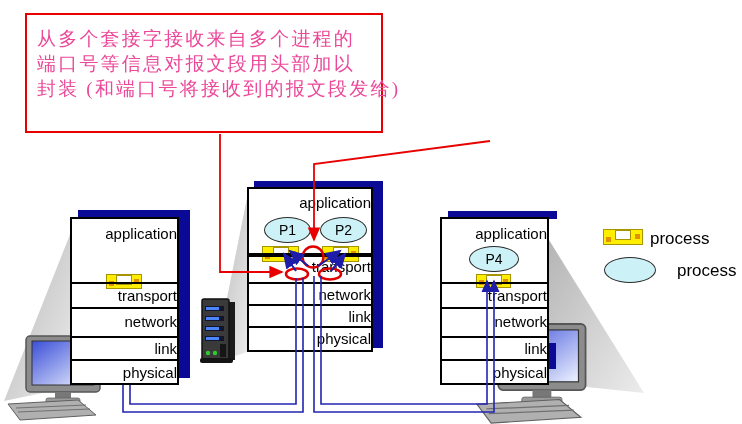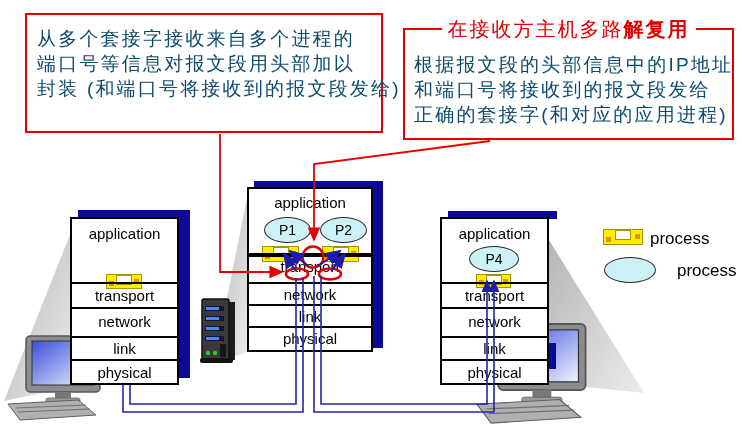--- a/index.html
+++ b/index.html
@@ -2,37 +2,37 @@
 <html><head>
 <meta charset="utf-8">
 <style>
   html,body{margin:0;padding:0;background:#fff;}
   .canvas{position:relative;width:742px;height:424px;background:#fff;overflow:hidden;
           font-family:"Liberation Sans",sans-serif;}
   
   .navy{position:absolute;background:#0a0a96;}
   
   .stack{position:absolute;background:#fff;border:2.5px solid #000;box-sizing:border-box;}
-  .layer-label{position:absolute;left:0;width:100%;text-align:center;font-size:15px;color:#000;}
+  .layer-label{position:absolute;left:0;width:100%;text-align:right;font-size:15px;color:#000;}
   .hline{position:absolute;left:0;width:100%;height:0;border-top:2px solid #000;}
   .hline.thick{border-top-width:4px;}
   .proc{position:absolute;background:#ccf2f8;border:1.4px solid #2b2b2b;border-radius:50%;
         display:flex;align-items:center;justify-content:center;font-size:14px;color:#000;box-sizing:border-box;}
   .socket{position:absolute;background:#ffee00;border:1.4px solid #a69400;box-sizing:border-box;}
   .socket .s-inner{position:absolute;left:50%;transform:translateX(-50%);top:0;width:14px;height:8px;
         background:#fff;border:1px solid #a69400;}
   .socket .s-dotL{position:absolute;left:2px;bottom:2px;width:5px;height:5px;background:#e09000;}
   .socket .s-dotR{position:absolute;right:2px;top:4px;width:5px;height:5px;background:#e09000;}
   
   .rbox{position:absolute;border:2px solid #e80000;box-sizing:border-box;}
   .rbox-title{position:absolute;top:-12px;left:50%;transform:translateX(-50%);background:#fff;
         color:#e00000;font-size:20px;letter-spacing:2px;padding:0 6px;white-space:nowrap;line-height:22px;}
   .rbox-title b{font-weight:bold;}
-  .rbox-body{position:absolute;left:0;top:0;color:#0c4a6e;font-size:19px;line-height:25px;letter-spacing:2.2px;
-        white-space:nowrap;}
+  .rbox-body{position:absolute;left:0;top:0;color:#ec4899;font-size:19px;line-height:25px;letter-spacing:2.2px;
+        white-space:nowrap;font-family:Liberation Serif, serif;}
   .legend-label{position:absolute;font-size:17px;color:#000;}
   svg{position:absolute;left:0;top:0;}
   .overlay{pointer-events:none;}
 </style>
 </head>
 <body>
 
 <div class="canvas">
 
   <svg class="underlay" width="742" height="424" viewBox="0 0 742 424">
@@ -148,28 +148,20 @@
   </div>
 
   <div class="rbox" style="left:25px;top:13px;width:358px;height:120px">
     <div class="rbox-body" style="left:10px;top:11px">
       <div>从多个套接字接收来自多个进程的</div>
       <div>端口号等信息对报文段用头部加以</div>
       <div>封装 (和端口号将接收到的报文段发给)</div>
     </div>
   </div>
 
-  <div class="rbox" style="left:403px;top:28px;width:331px;height:112px">
-    <div class="rbox-title"><span>在接收方主机多路</span><b>解复用</b></div>
-    <div class="rbox-body" style="left:9px;top:22px">
-      <div>根据报文段的头部信息中的IP地址</div>
-      <div>和端口号将接收到的报文段发给</div>
-      <div>正确的套接字(和对应的应用进程)</div>
-    </div>
-  </div>
 
   <div class="socket" style="left:603px;top:229px;width:40px;height:16px">
       <span class="s-inner"></span>
       <span class="s-dotL"></span>
       <span class="s-dotR"></span>
     </div>
   <div class="legend-label" style="left:650px;top:229px">process</div>
   <div class="proc" style="left:604px;top:257px;width:52px;height:26px"></div>
   <div class="legend-label" style="left:677px;top:261px">process</div>
 

